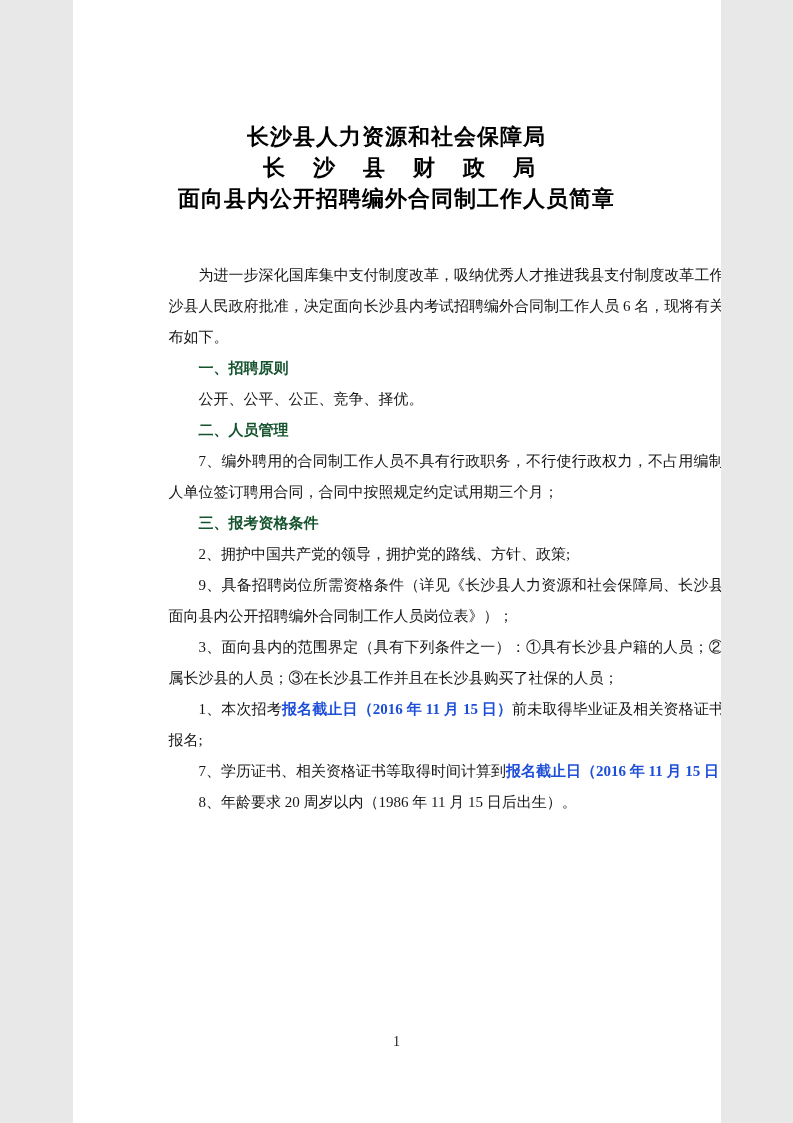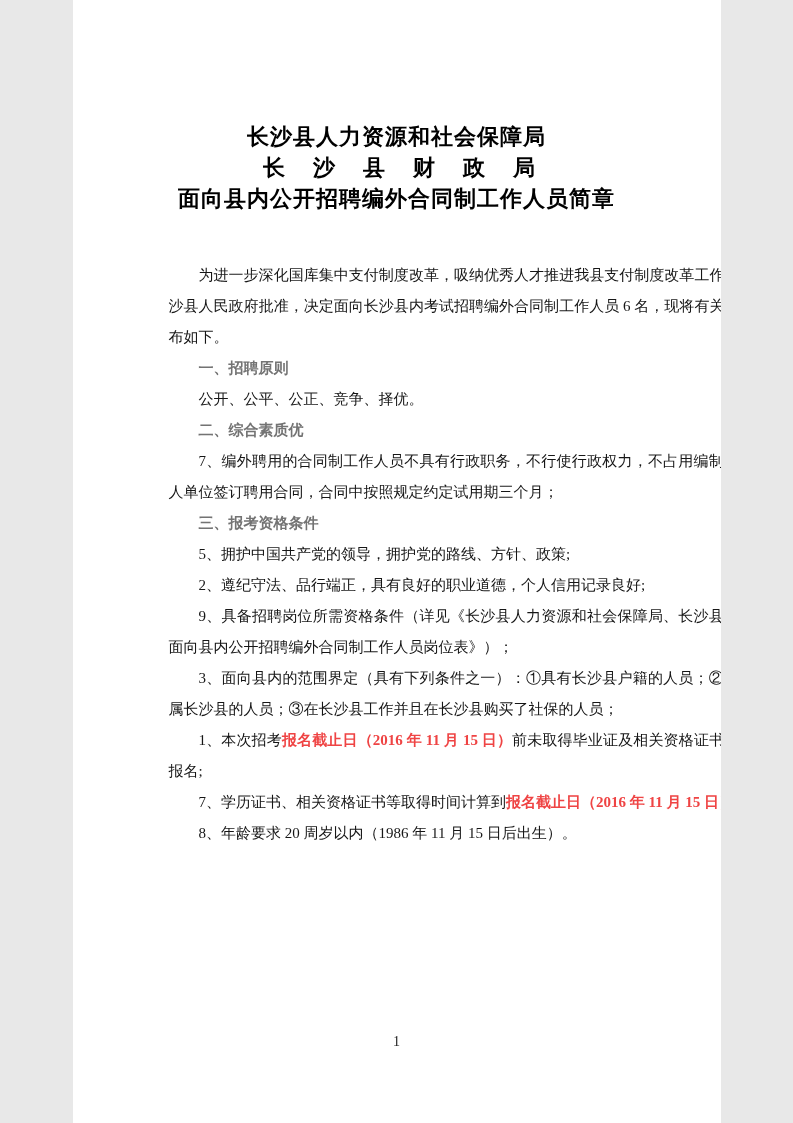--- a/index.html
+++ b/index.html
@@ -36,25 +36,25 @@
     line-height: 31px;
     text-align: justify;
     color: #161616;
   }
   .para {
     text-indent: 2em;
   }
   .heading {
     text-indent: 2em;
     font-weight: bold;
-    color: #737373;
+    color: #14532d;
   }
   .para b {
     font-weight: bold;
-    color: #ef4444;
+    color: #1d4ed8;
   }
   .page-number {
     position: absolute;
     left: 0;
     right: 0;
     top: 1034px;
     text-align: center;
     font-size: 14px;
     color: #222222;
   }
@@ -70,26 +70,25 @@
     <div class="title-line">面向县内公开招聘编外合同制工作人员简章</div>
   </div>
 
   <div class="doc-body">
 
     <p class="para">为进一步深化国库集中支付制度改革，吸纳优秀人才推进我县支付制度改革工作，经长沙县人民政府批准，决定面向长沙县内考试招聘编外合同制工作人员 6 名，现将有关事项公布如下。</p>
 
     <p class="heading">一、招聘原则</p>
     <p class="para">公开、公平、公正、竞争、择优。</p>
 
-    <p class="heading">二、综合素质优</p>
+    <p class="heading">二、人员管理</p>
     <p class="para">7、编外聘用的合同制工作人员不具有行政职务，不行使行政权力，不占用编制，与用人单位签订聘用合同，合同中按照规定约定试用期三个月；</p>
 
     <p class="heading">三、报考资格条件</p>
-    <p class="para">5、拥护中国共产党的领导，拥护党的路线、方针、政策;</p>
-    <p class="para">2、遵纪守法、品行端正，具有良好的职业道德，个人信用记录良好;</p>
+    <p class="para">2、拥护中国共产党的领导，拥护党的路线、方针、政策;</p>
     <p class="para">9、具备招聘岗位所需资格条件（详见《长沙县人力资源和社会保障局、长沙县财政局面向县内公开招聘编外合同制工作人员岗位表》）；</p>
     <p class="para">3、面向县内的范围界定（具有下列条件之一）：①具有长沙县户籍的人员；②原户籍属长沙县的人员；③在长沙县工作并且在长沙县购买了社保的人员；</p>
 
     <p class="para"><span>1、本次招考</span><b>报名截止日（2016 年 11 月 15 日）</b><span>前未取得毕业证及相关资格证书的不得报名;</span></p>
 
     <p class="para"><span>7、学历证书、相关资格证书等取得时间计算到</span><b>报名截止日（2016 年 11 月 15 日）</b><span>；</span></p>
 
     <p class="para">8、年龄要求 20 周岁以内（1986 年 11 月 15 日后出生）。</p>
 
   </div>

